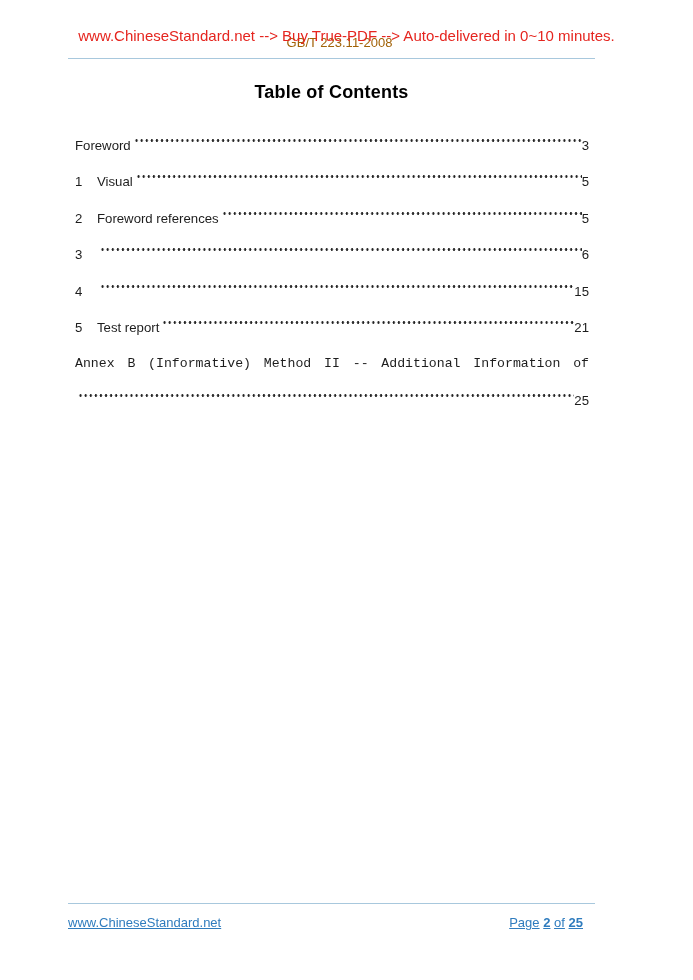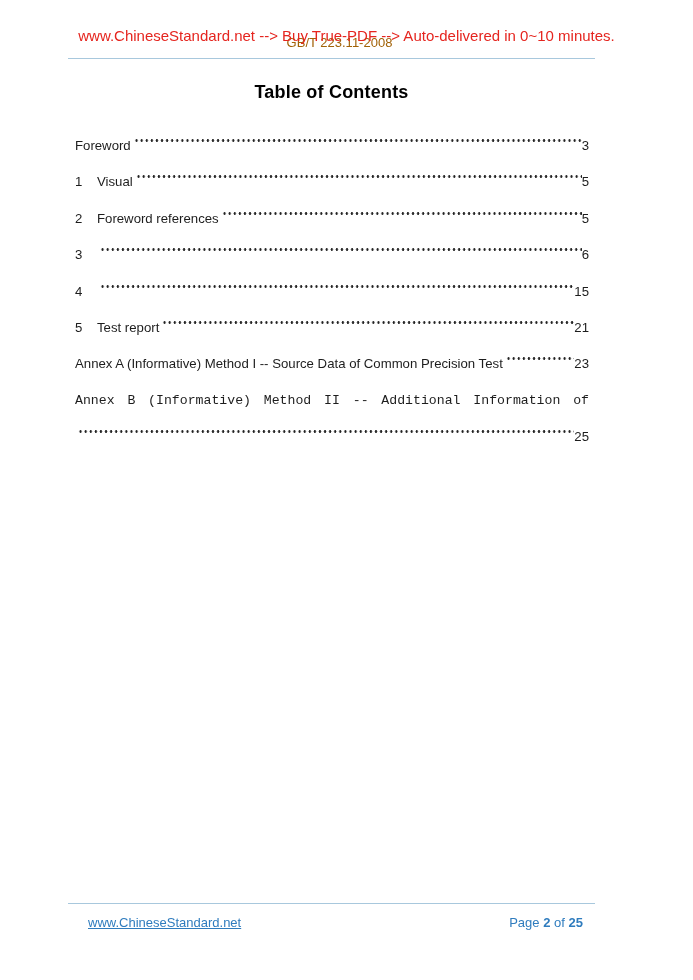--- a/index.html
+++ b/index.html
@@ -94,28 +94,27 @@
     top: 915px; left: 68px;
     width: 527px;
     display: flex;
     justify-content: space-between;
     align-items: baseline;
     font-size: 13px;
     line-height: 16px;
     color: #2f7cbe;
   }
   .footer-link {
-    margin-left: 20px;
     color: #2f7cbe;
     text-decoration: underline;
     cursor: pointer;
   }
   .footer-page { margin-right: 12px; }
   .footer-page .bold { font-weight: bold; }
-  .footer-page span { display: inline; }
+  .footer-page span { display: inline; text-decoration: underline; }
 </style>
 </head>
 <body>
 
 <div class="page">
 
   <div class="notice">www.ChineseStandard.net --&gt; Buy True-PDF --&gt; Auto-delivered in 0~10 minutes.</div>
   <div class="docnum">GB/T 223.11-2008</div>
   <div class="rule-top"></div>
 
@@ -155,25 +154,20 @@
       <span class="toc-page">15</span>
     </div>
 
     <div class="toc-row">
       <span class="toc-num">5</span>
       <span class="toc-label">Test report</span>
       <span class="leader"></span>
       <span class="toc-page">21</span>
     </div>
 
-    <div class="toc-row">
-      <span class="toc-label">Annex A (Informative) Method I -- Source Data of Common Precision Test</span>
-      <span class="leader"></span>
-      <span class="toc-page">23</span>
-    </div>
 
     <div class="toc-row justify-row">
       <span>Annex B (Informative) Method II -- Additional Information of International</span>
     </div>
 
 
     <div class="toc-row">
       <span class="leader"></span>
       <span class="toc-page">25</span>
     </div>

